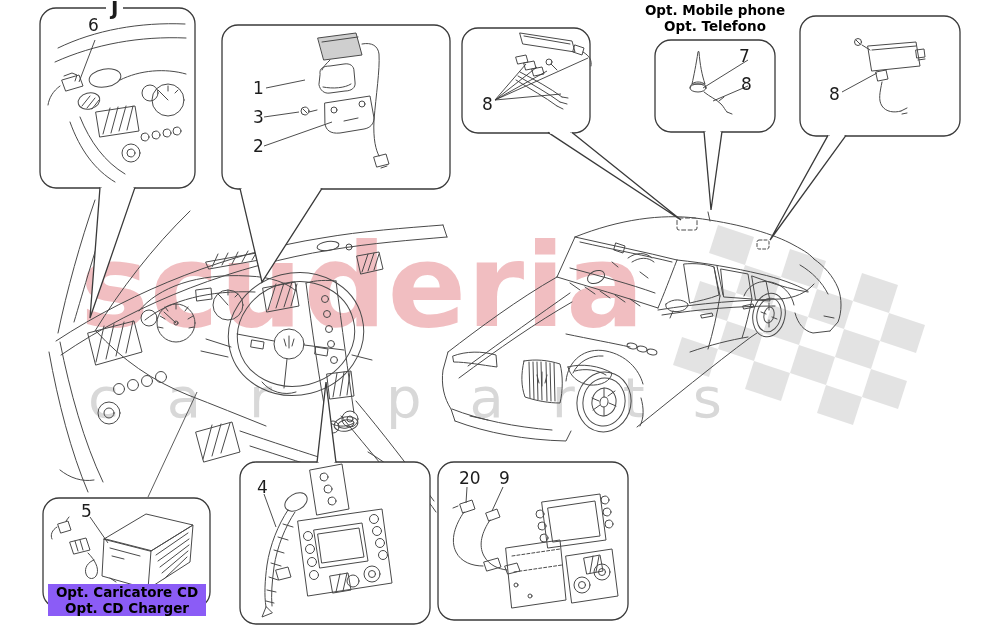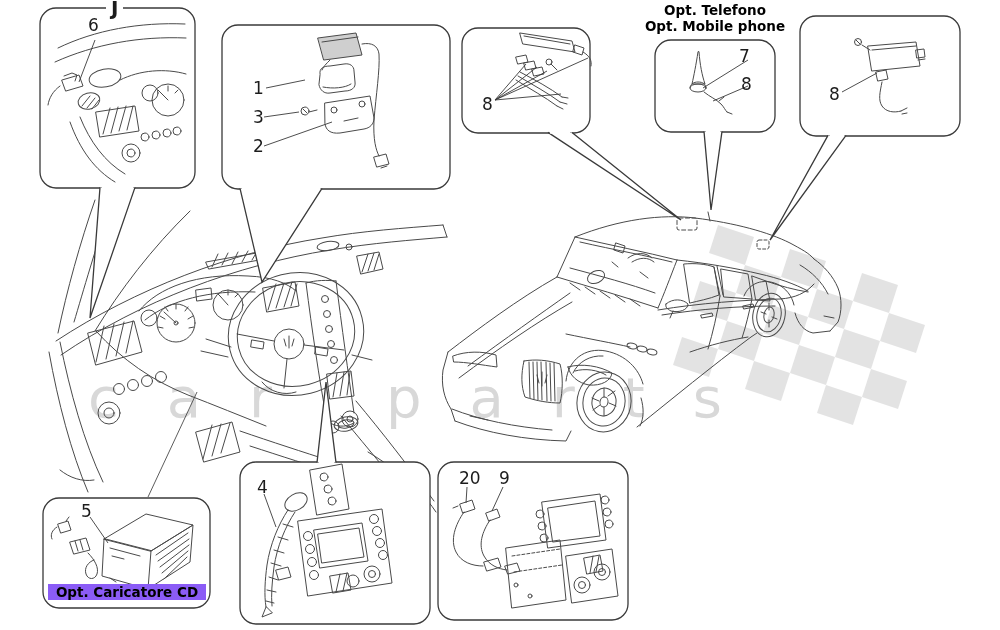--- a/index.html
+++ b/index.html
@@ -15,20 +15,21 @@
   .num{font-size:17px;line-height:1;}
   .cap{font-weight:bold;font-size:13.5px;line-height:16px;text-align:center;color:#000;}
   .bgw{background:#8b5cf6;}
   .jlab{font-weight:bold;font-size:20px;line-height:1;background:#fff;padding:0 5px;}
 </style>
 </head>
 <body>
 
 <div id="stage">
 
+  <div class="wm-brand" style="color: rgba(214, 64, 72, 0.34);">scuderia</div>
   <div class="wm-sub" style="color: rgb(216, 216, 216);">car parts</div>
 
   <svg id="art" width="1000" height="630" viewBox="0 0 1000 630">
 
     <g id="flag">
         <polygon points="718,225 754,237 745,265 709,253" fill="#dcdcdc" opacity="0.8"></polygon>
         <polygon points="700,281 736,293 727,321 691,309" fill="#dcdcdc" opacity="0.8"></polygon>
         <polygon points="682,337 718,349 709,377 673,365" fill="#dcdcdc" opacity="0.8"></polygon>
         <polygon points="745,265 781,277 772,305 736,293" fill="#dcdcdc" opacity="0.8"></polygon>
         <polygon points="727,321 763,333 754,361 718,349" fill="#dcdcdc" opacity="0.8"></polygon>
@@ -361,30 +362,31 @@
 
   <div class="txt num" style="left:88px;top:17px;">6</div>
 
   <div class="txt num" style="left:253px;top:80px;">1</div>
   <div class="txt num" style="left:253px;top:109px;">3</div>
   <div class="txt num" style="left:253px;top:138px;">2</div>
 
   <div class="txt num" style="left:482px;top:96px;">8</div>
 
   <div class="cap txt" style="left:633px;top:2px;width:164px;">
+    <div>Opt. Mobile phone</div>
     <div>Opt. Telefono</div>
-    <div>Opt. Mobile phone</div>
   </div>
   <div class="txt num" style="left:739px;top:48px;">7</div>
   <div class="txt num" style="left:741px;top:76px;">8</div>
 
   <div class="txt num" style="left:829px;top:86px;">8</div>
 
   <div class="txt num" style="left:81px;top:503px;">5</div>
   <div class="cap txt bgw" style="left:48px;top:584px;width:158px;">
     <div>Opt. Caricatore CD</div>
+    <div>Opt. CD Charger</div>
   </div>
 
   <div class="txt num" style="left:257px;top:479px;">4</div>
 
   <div class="txt num" style="left:459px;top:470px;">20</div>
   <div class="txt num" style="left:499px;top:470px;">9</div>
 </div>
 
 </body></html>

